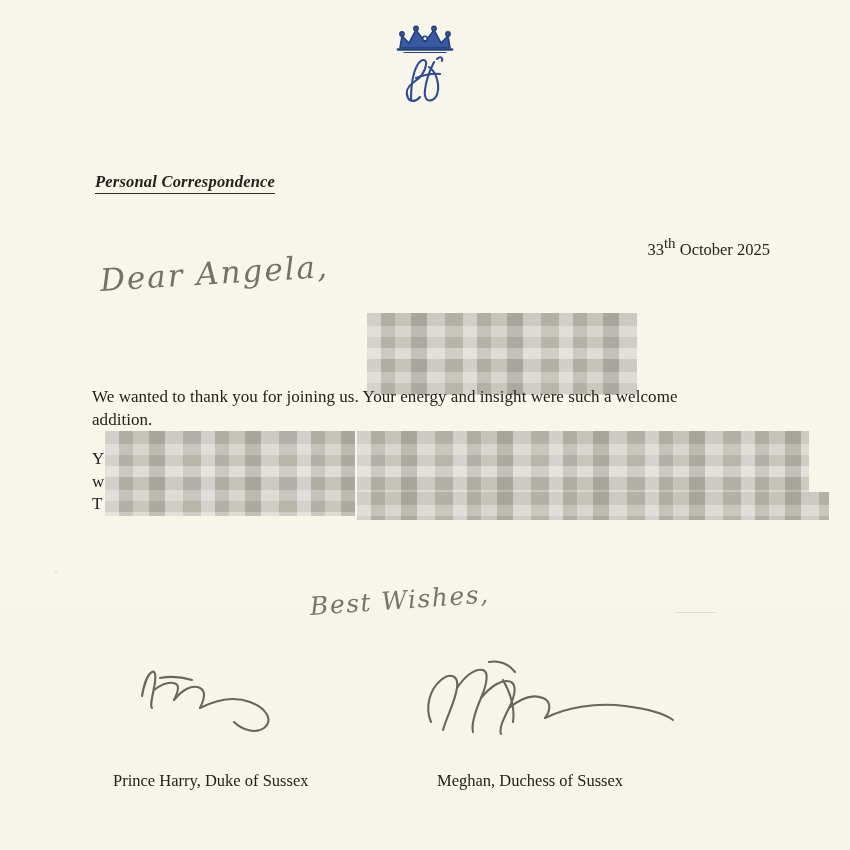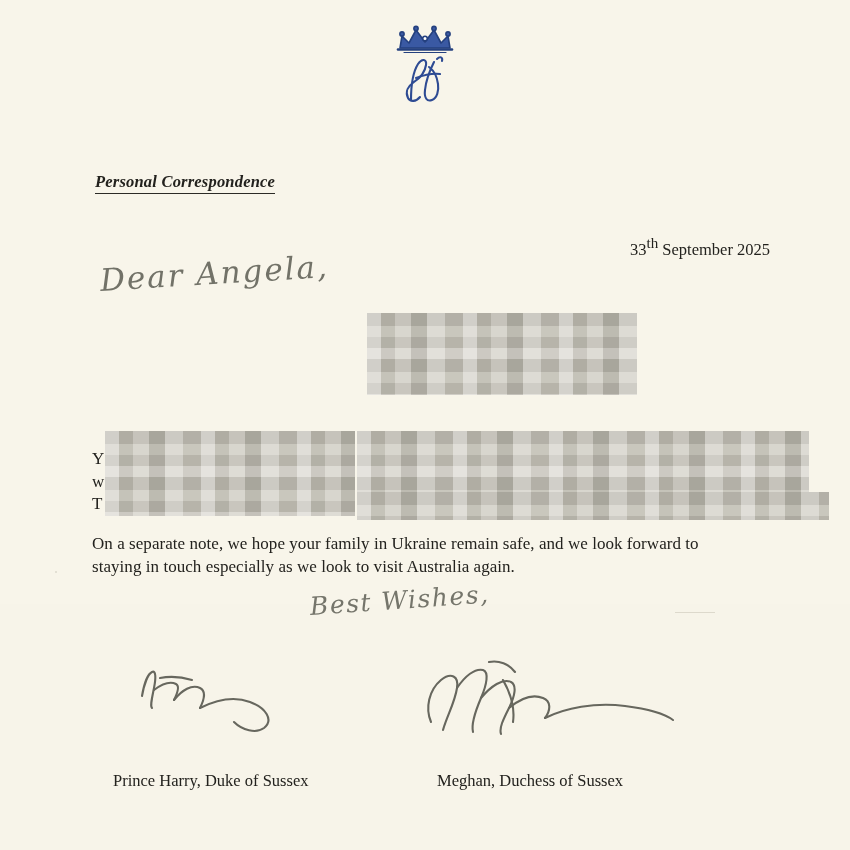--- a/index.html
+++ b/index.html
@@ -159,38 +159,40 @@
         <path d="M54 40 C50 48, 46 58, 45 68 C44 76, 47 80, 52 78 C57 76, 59 69, 58 62 C57 54, 53 48, 49 45"></path>
         <path d="M36 56 C44 53, 52 51, 60 52"></path>
         <path d="M57 37 C60 34, 63 35, 62 39"></path>
       </g>
     </svg>
   </div>
 
   <div class="personal-correspondence">Personal Correspondence</div>
 
   <div class="date">
-    <span>33</span><sup>th</sup><span> September 2025</span>
+    <span>33</span><sup>th</sup><span> October 2025</span>
   </div>
 
   <div class="handwritten salutation">Dear Angela,</div>
 
   <div class="redaction redaction-a"></div>
   <div class="redaction redaction-b"></div>
   <div class="redaction redaction-c"></div>
   <div class="redaction redaction-d"></div>
 
+  <div class="body-text para-1">
+    <span>We wanted to thank you for joining us</span><span>. Your energy and insight were such a welcome addition.</span>
+  </div>
 
   <div class="body-text para-2">
     <div>Y</div>
     <div>w</div>
     <div>T</div>
   </div>
 
-  <div class="body-text para-3">On a separate note, we hope your family in Ukraine remain safe, and we look forward to staying in touch especially as we look to visit Australia again.</div>
 
   <div class="handwritten signoff">Best Wishes,</div>
 
   <div class="sig sig-harry">
     <svg width="220" height="100" viewBox="0 0 220 100" xmlns="http://www.w3.org/2000/svg">
       <g fill="none" stroke="#4e4f46" stroke-width="2.1" stroke-linecap="round" opacity="0.85">
         <path d="M12 46 C14 34, 18 24, 22 22 C26 20, 26 28, 24 38 C22 48, 20 56, 22 58"></path>
         <path d="M24 40 C32 34, 40 31, 46 34 C50 36, 47 44, 44 50"></path>
         <path d="M44 50 C52 40, 62 34, 70 38 C76 41, 74 50, 70 58"></path>
         <path d="M70 58 C86 50, 104 46, 120 52 C136 58, 144 70, 134 78 C126 84, 112 80, 104 72"></path>

